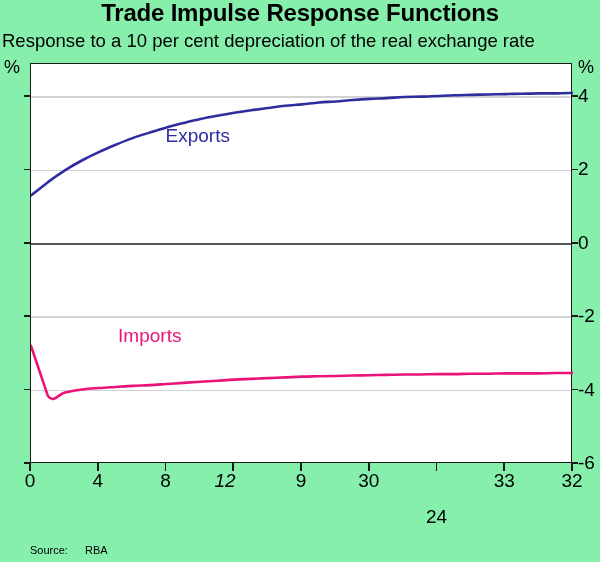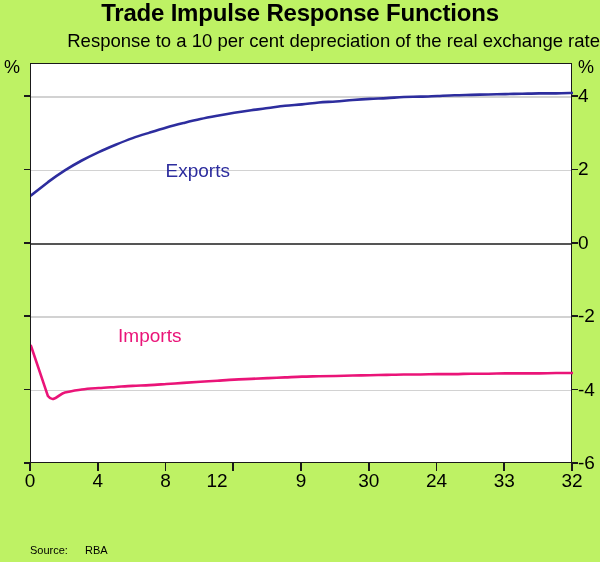--- a/index.html
+++ b/index.html
@@ -8,37 +8,37 @@
     width: 600px; height: 562px;
     background: #ffffff;
     font-family: "Liberation Sans", sans-serif;
     color: #000000;
     overflow: hidden;
   }
   #page {
     position: relative;
     width: 600px;
     height: 562px;
-    background: #bef264;
+    background: #86efac;
   }
   
   .chart-title {
     position: absolute;
     top: -2px; left: 0; width: 600px;
     text-align: center;
     font-size: 24px;
     font-weight: bold;
     letter-spacing: -0.2px;
     line-height: 30px;
     white-space: nowrap;
   }
   .chart-subtitle {
     position: absolute;
     top: 29px; left: 2px; width: 598px;
-    text-align: right;
+    text-align: left;
     font-size: 18.5px;
     font-weight: normal;
     line-height: 24px;
     white-space: nowrap;
   }
   
   .unit-left {
     position: absolute;
     left: 4px; top: 57px;
     font-size: 18px;
@@ -175,34 +175,34 @@
       <div class="ytickmark l" style="top: 462.2px;"></div>
       <div class="ytickmark r" style="top: 462.2px;"></div>
       <div class="ytick right" style="top: 453px;">-6</div>
       <div class="xtickmark" style="left: 29.2px;"></div>
       <div class="xtick" style="left: 30px;">0</div>
       <div class="xtickmark" style="left: 96.95px;"></div>
       <div class="xtick" style="left: 97.75px;">4</div>
       <div class="xtickmark" style="left: 164.7px;"></div>
       <div class="xtick" style="left: 165.5px;">8</div>
       <div class="xtickmark" style="left: 232.45px;"></div>
-      <div class="xtick" style="left: 217px;">12</div>
+      <div class="xtick" style="left: 225px; font-style: italic;">12</div>
       <div class="xtickmark" style="left: 300.2px;"></div>
       <div class="xtick" style="left: 301px;">9</div>
       <div class="xtickmark" style="left: 367.95px;"></div>
       <div class="xtick" style="left: 368.75px;">30</div>
       <div class="xtickmark" style="left: 435.7px;"></div>
-      <div class="xtick" style="left: 436.5px;">24</div>
+      <div class="xtick" style="left: 436.5px; margin-top: 36px;">24</div>
       <div class="xtickmark" style="left: 503.45px;"></div>
       <div class="xtick" style="left: 504.25px;">33</div>
       <div class="xtickmark" style="left: 571.2px;"></div>
       <div class="xtick" style="left: 572px;">32</div>
     </div>
 
-  <div class="series-label" id="label-exports" style="color: rgb(45, 45, 158); left: 165.5px; top: 125.394px; margin-top: 35px;">Exports</div>
+  <div class="series-label" id="label-exports" style="color: rgb(45, 45, 158); left: 165.5px; top: 125.394px;">Exports</div>
   <div class="series-label" id="label-imports" style="color: rgb(234, 20, 120); left: 118.075px; top: 325px;">Imports</div>
 
 
   <div class="source">
     <span class="src-label">Source:</span>
     <span>RBA</span>
   </div>
 
 </div>
 

